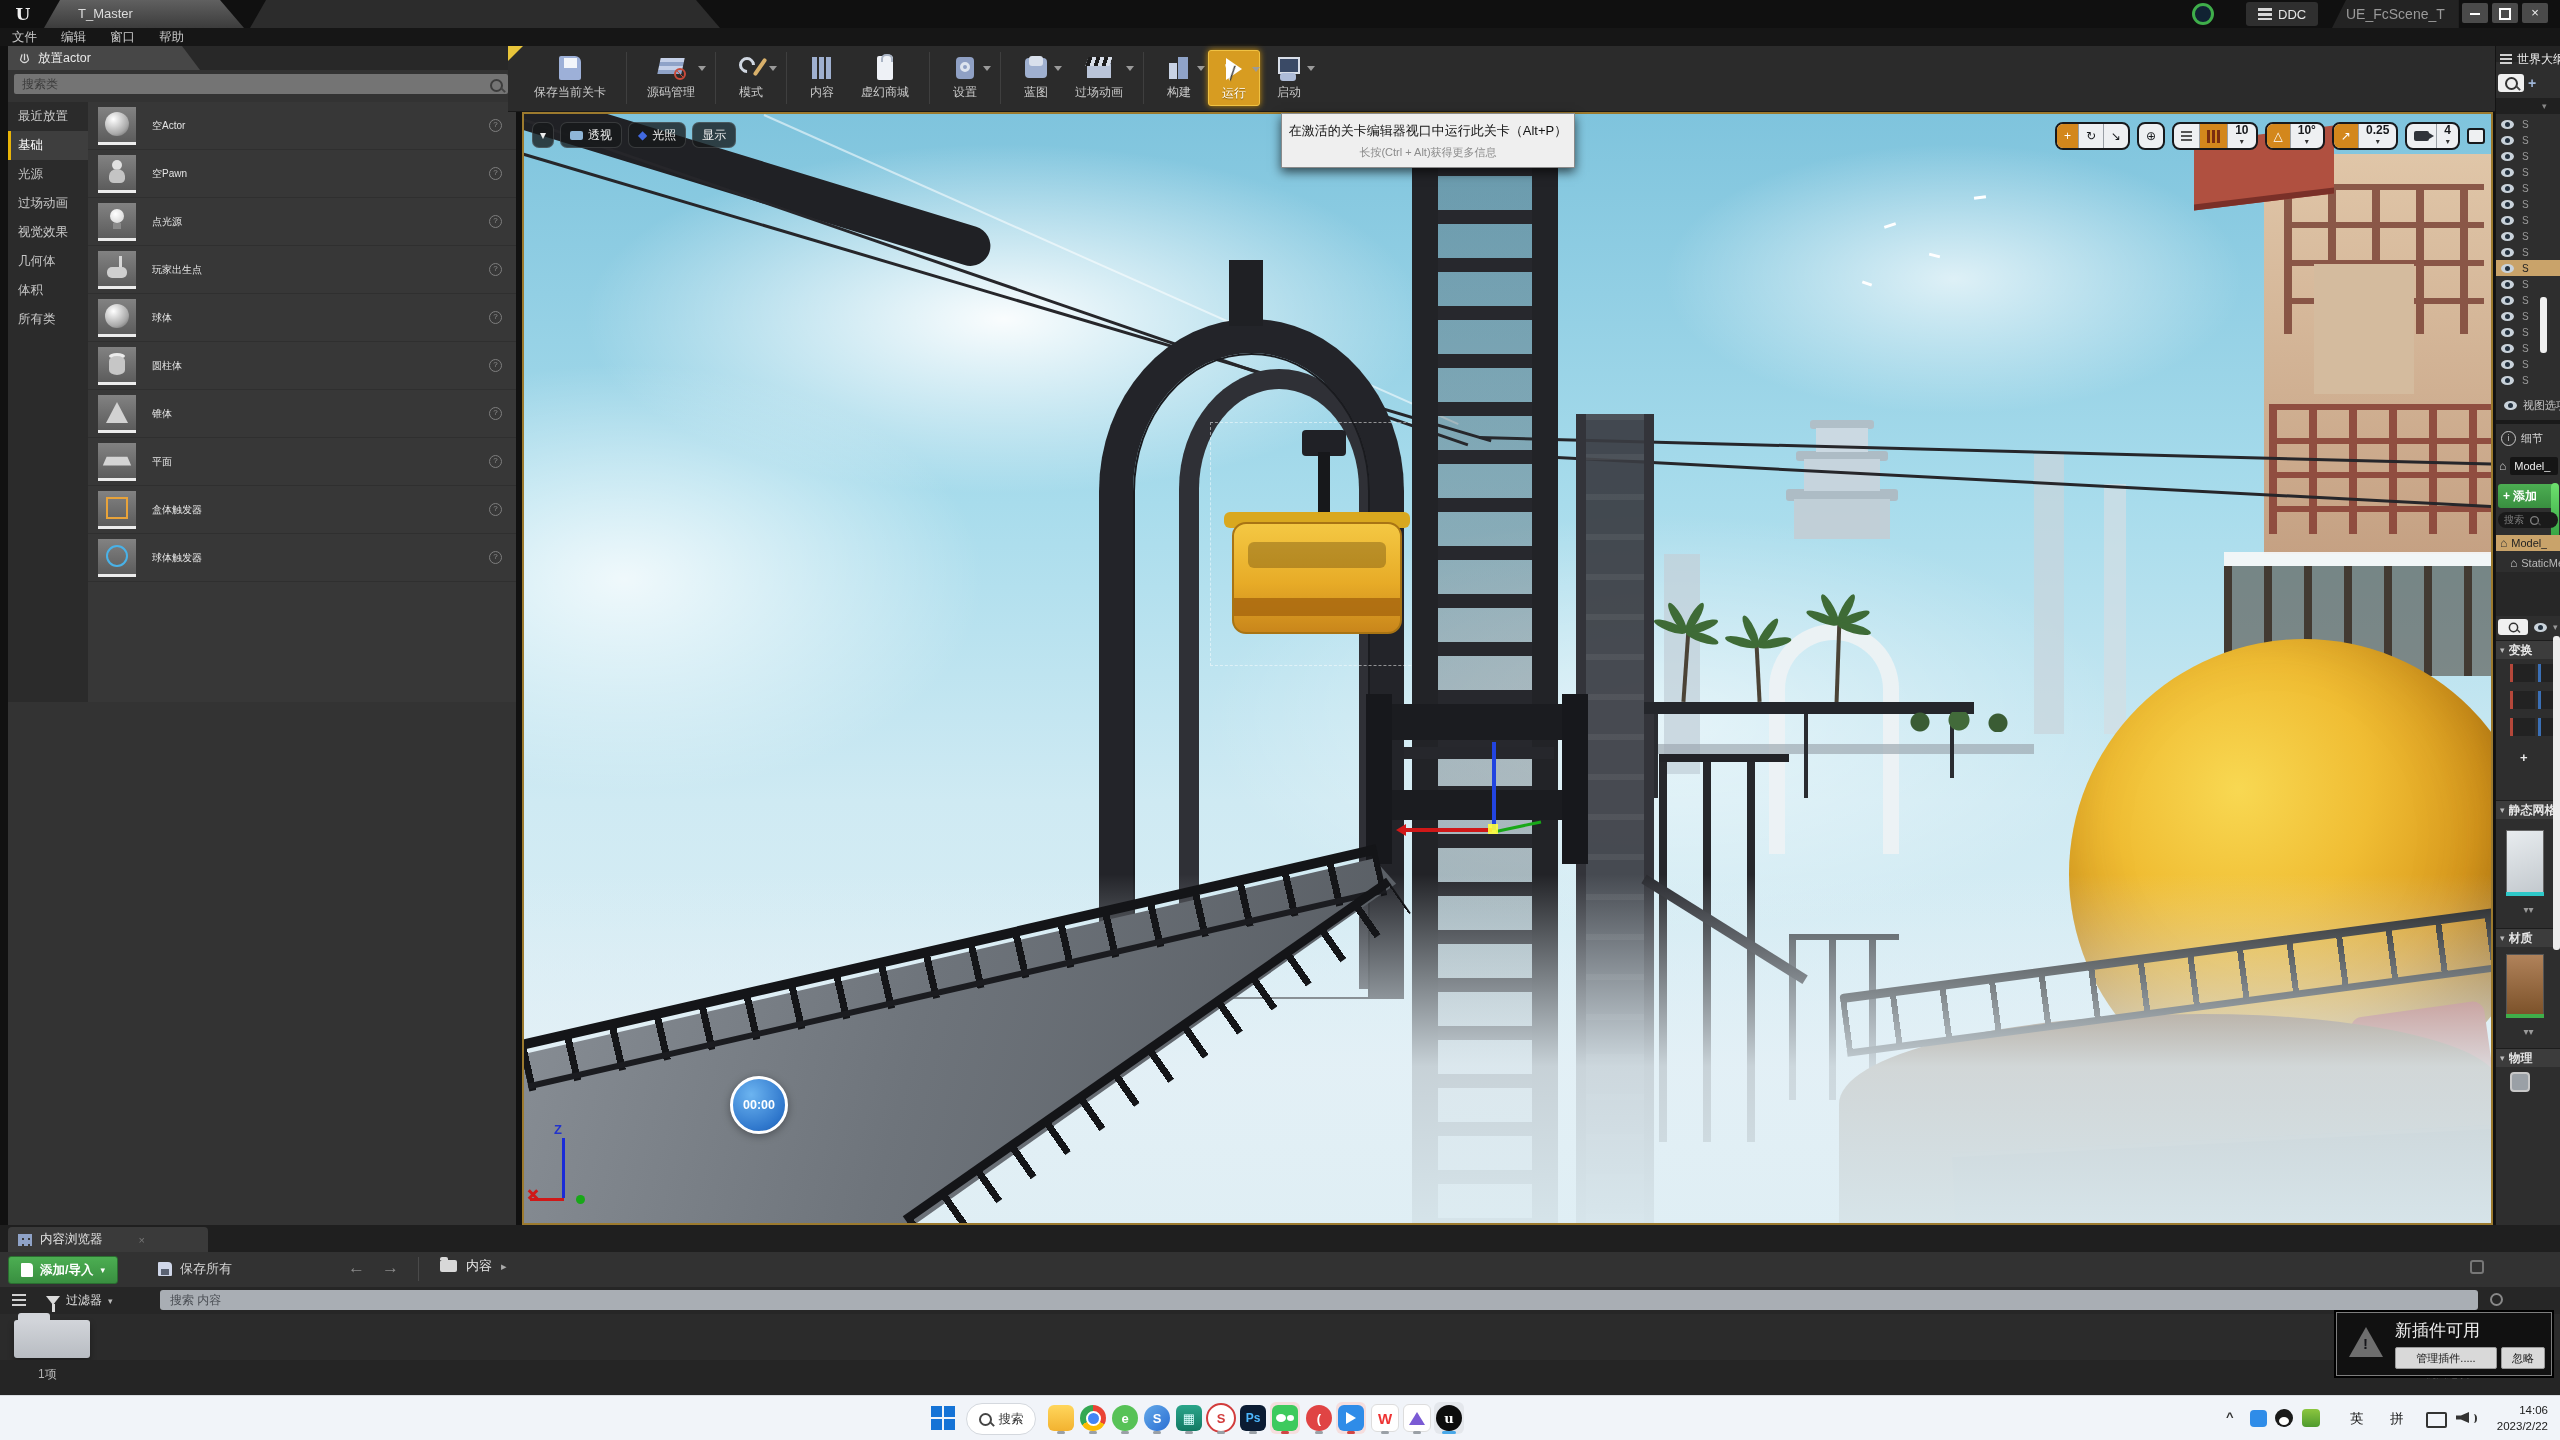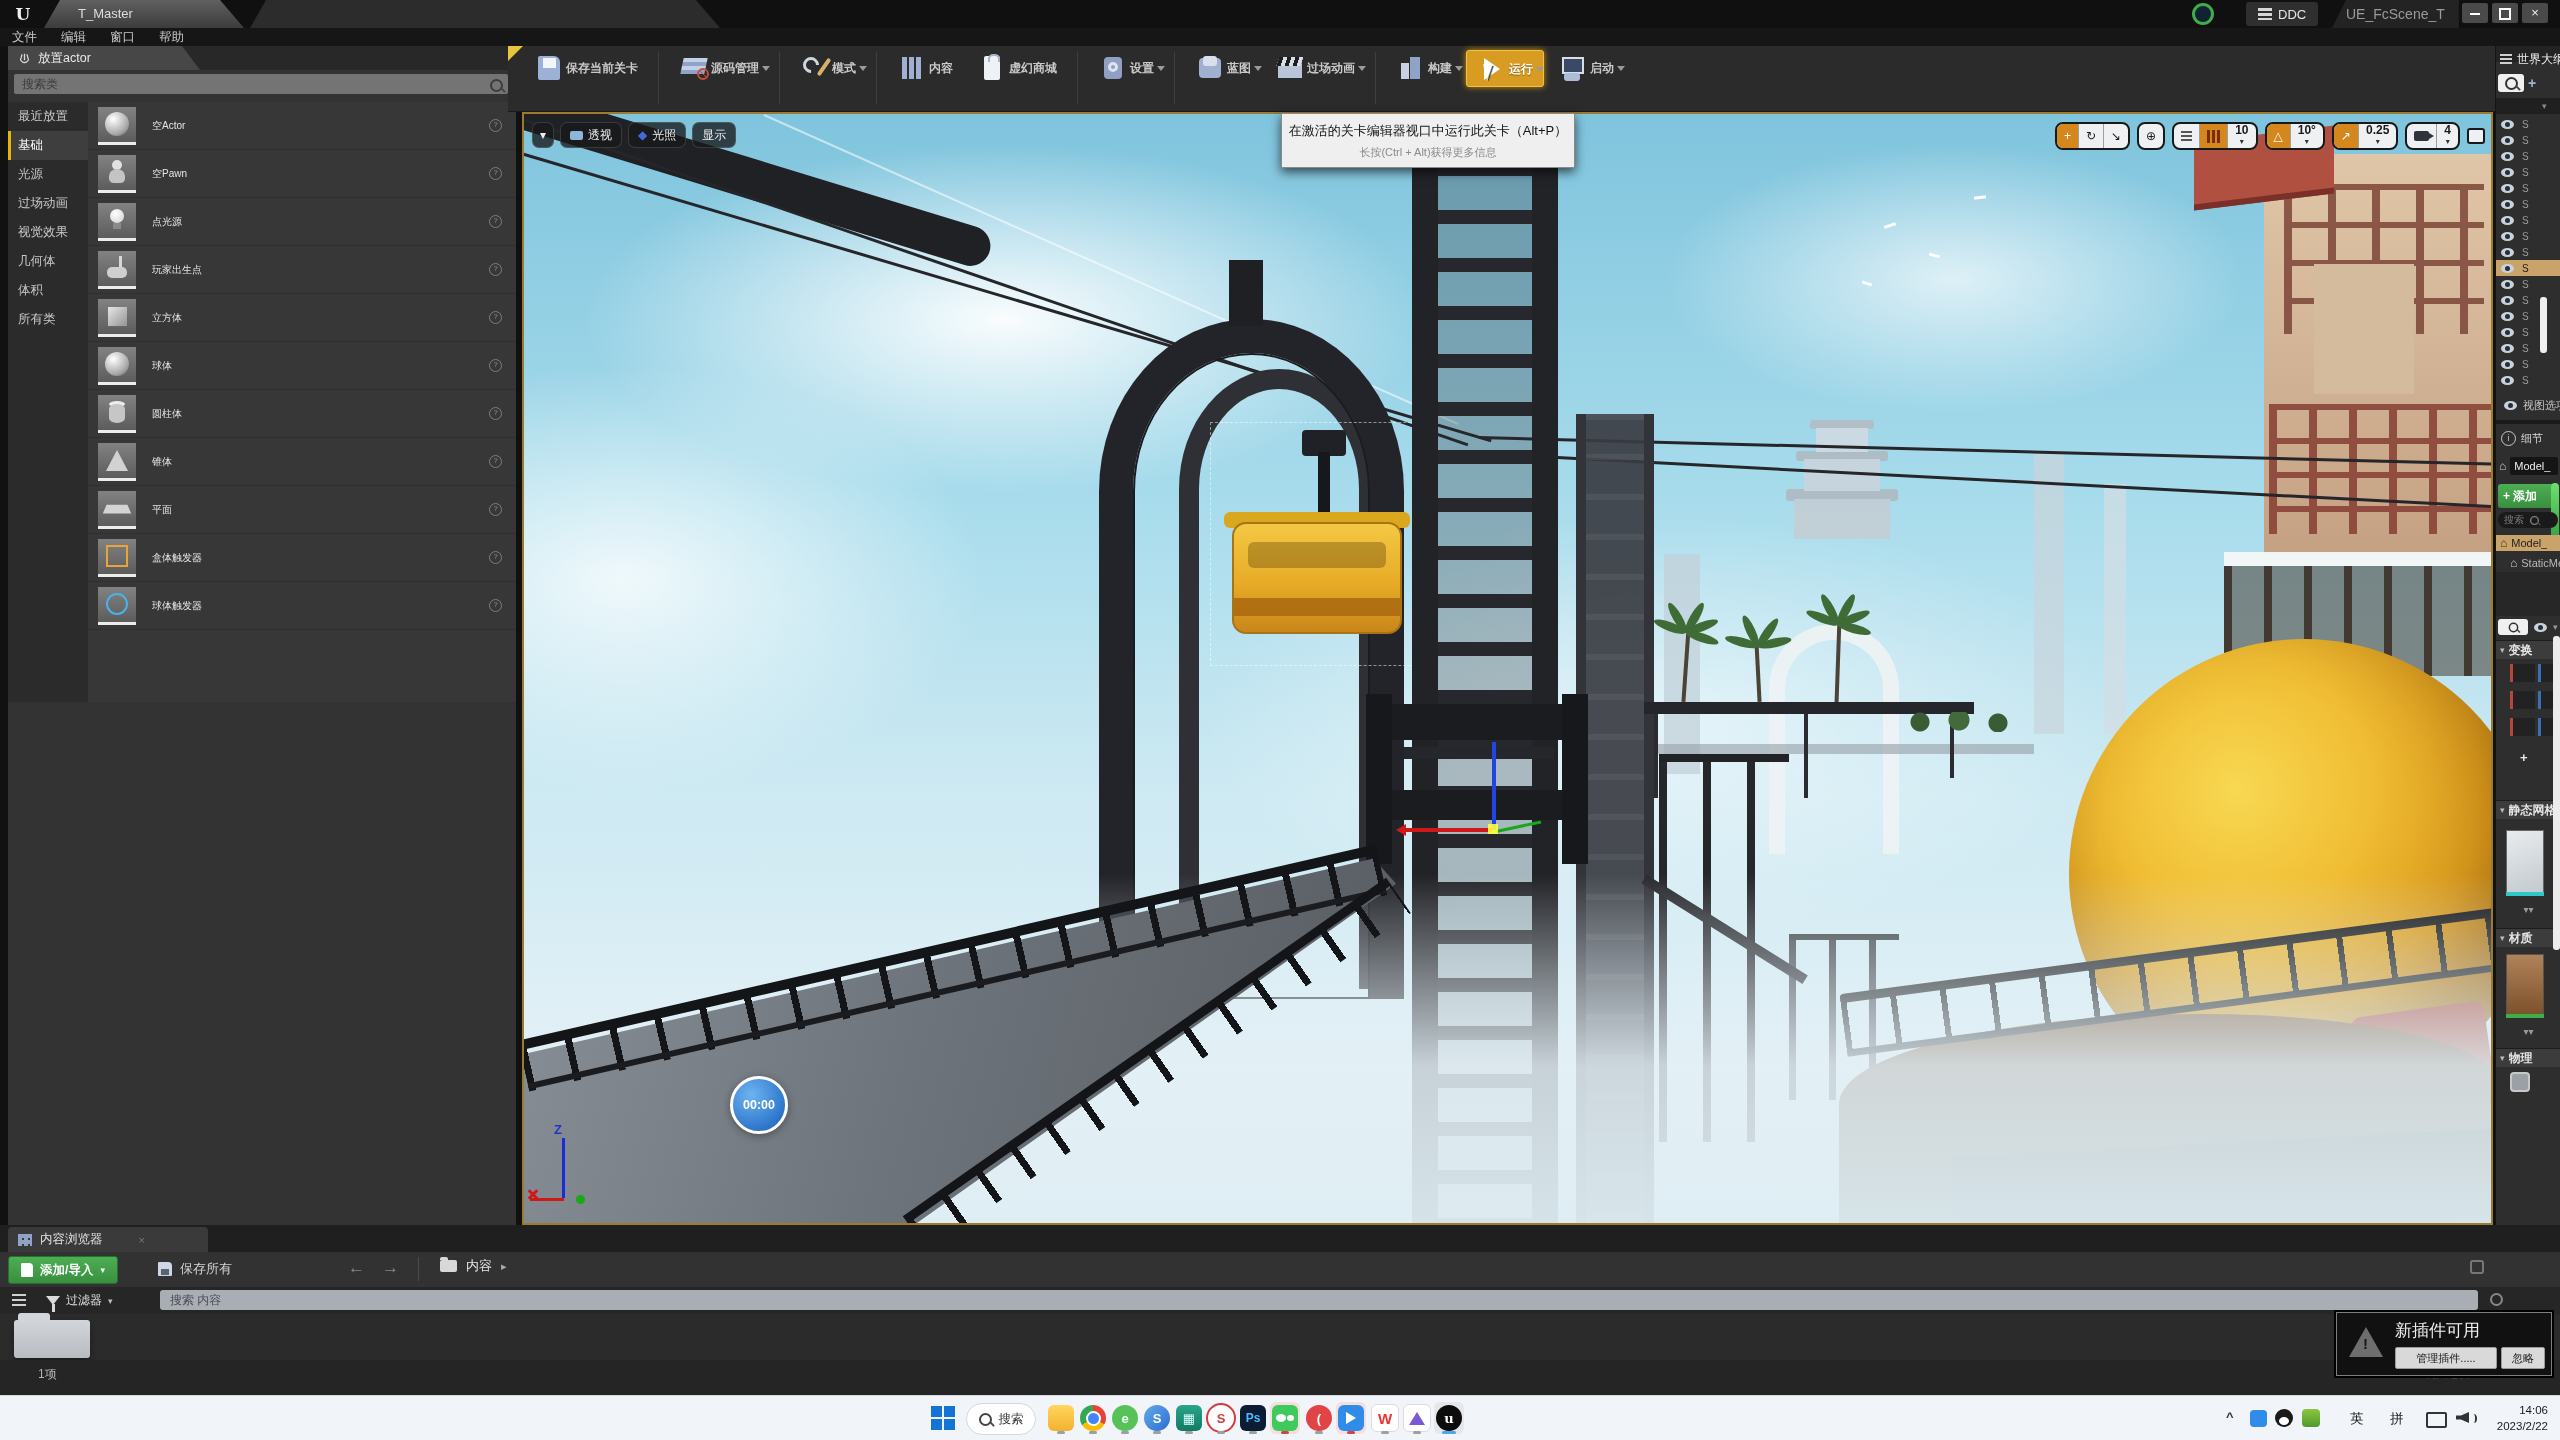--- a/index.html
+++ b/index.html
@@ -63,22 +63,22 @@
   .i-cyl::before{width:16px;height:6px;border-radius:50%;background:#ececec;top:-16px;}
   .i-cyl::after{width:16px;height:19px;border-radius:8px/5px;background:#c6c6c6;top:2px;}
   .i-cone::after{width:0;height:0;border-left:11px solid transparent;border-right:11px solid transparent;border-bottom:21px solid #d2d2d2;background:none;}
   .i-plane::after{width:24px;height:15px;background:#d4d4d4;transform:perspective(40px) rotateX(55deg);}
   .i-boxtrig::after{width:18px;height:18px;border:2px solid #e8a33a;background:none;}
   .i-spheretrig::after{width:18px;height:18px;border:2px solid #49b2e8;border-radius:50%;background:none;}
 
   
   #toolbar{left:508px;top:46px;width:1987px;height:66px;background:#2b2b2b;border-bottom:1px solid #1a1a1a;
            display:flex;align-items:flex-start;padding:4px 0 0 16px;box-sizing:border-box;gap:4px;}
-  .tbtn{display:flex;flex-direction:row;align-items:center;justify-content:flex-start;gap:2px;
-        padding:4px 10px 3px;border-radius:3px;position:relative;font-weight:bold;}
+  .tbtn{display:flex;flex-direction:column;align-items:center;justify-content:flex-start;gap:2px;
+        padding:4px 10px 3px;border-radius:3px;position:relative;}
   .tbtn .lab{font-size:12px;color:#c9c9c9;}
   .tbtn.active{background:#d79c21;border:1px solid #f0c243;box-shadow:0 0 6px #c98f0a;}
   .tbtn.active .lab{color:#fff;text-shadow:0 1px 1px rgba(0,0,0,.4);}
   .tsep{width:1px;height:52px;background:#3f3f3f;margin:2px 6px 0;flex:none;}
   .dd{position:absolute;right:-1px;top:16px;width:0;height:0;border-left:4px solid transparent;
       border-right:4px solid transparent;border-top:5px solid #9a9a9a;}
   .tico{width:30px;height:28px;position:relative;}
   .tico::before,.tico::after{content:"";position:absolute;}
   .ic-save::before{inset:2px 4px;background:#9db0d8;border-radius:2px 6px 2px 2px;}
   .ic-save::after{left:9px;top:4px;width:13px;height:10px;background:#f2f5fa;}
@@ -263,25 +263,20 @@
         <span class="thumb i-bulb"></span>
         <span class="plabel">点光源</span>
         <span class="qmark"></span>
       </div>
     <div class="pitem">
         <span class="thumb i-pstart"></span>
         <span class="plabel">玩家出生点</span>
         <span class="qmark"></span>
       </div>
     <div class="pitem">
-        <span class="thumb i-cube"></span>
-        <span class="plabel">立方体</span>
-        <span class="qmark"></span>
-      </div>
-    <div class="pitem">
         <span class="thumb i-sphere"></span>
         <span class="plabel">球体</span>
         <span class="qmark"></span>
       </div>
     <div class="pitem">
         <span class="thumb i-cyl"></span>
         <span class="plabel">圆柱体</span>
         <span class="qmark"></span>
       </div>
     <div class="pitem">

